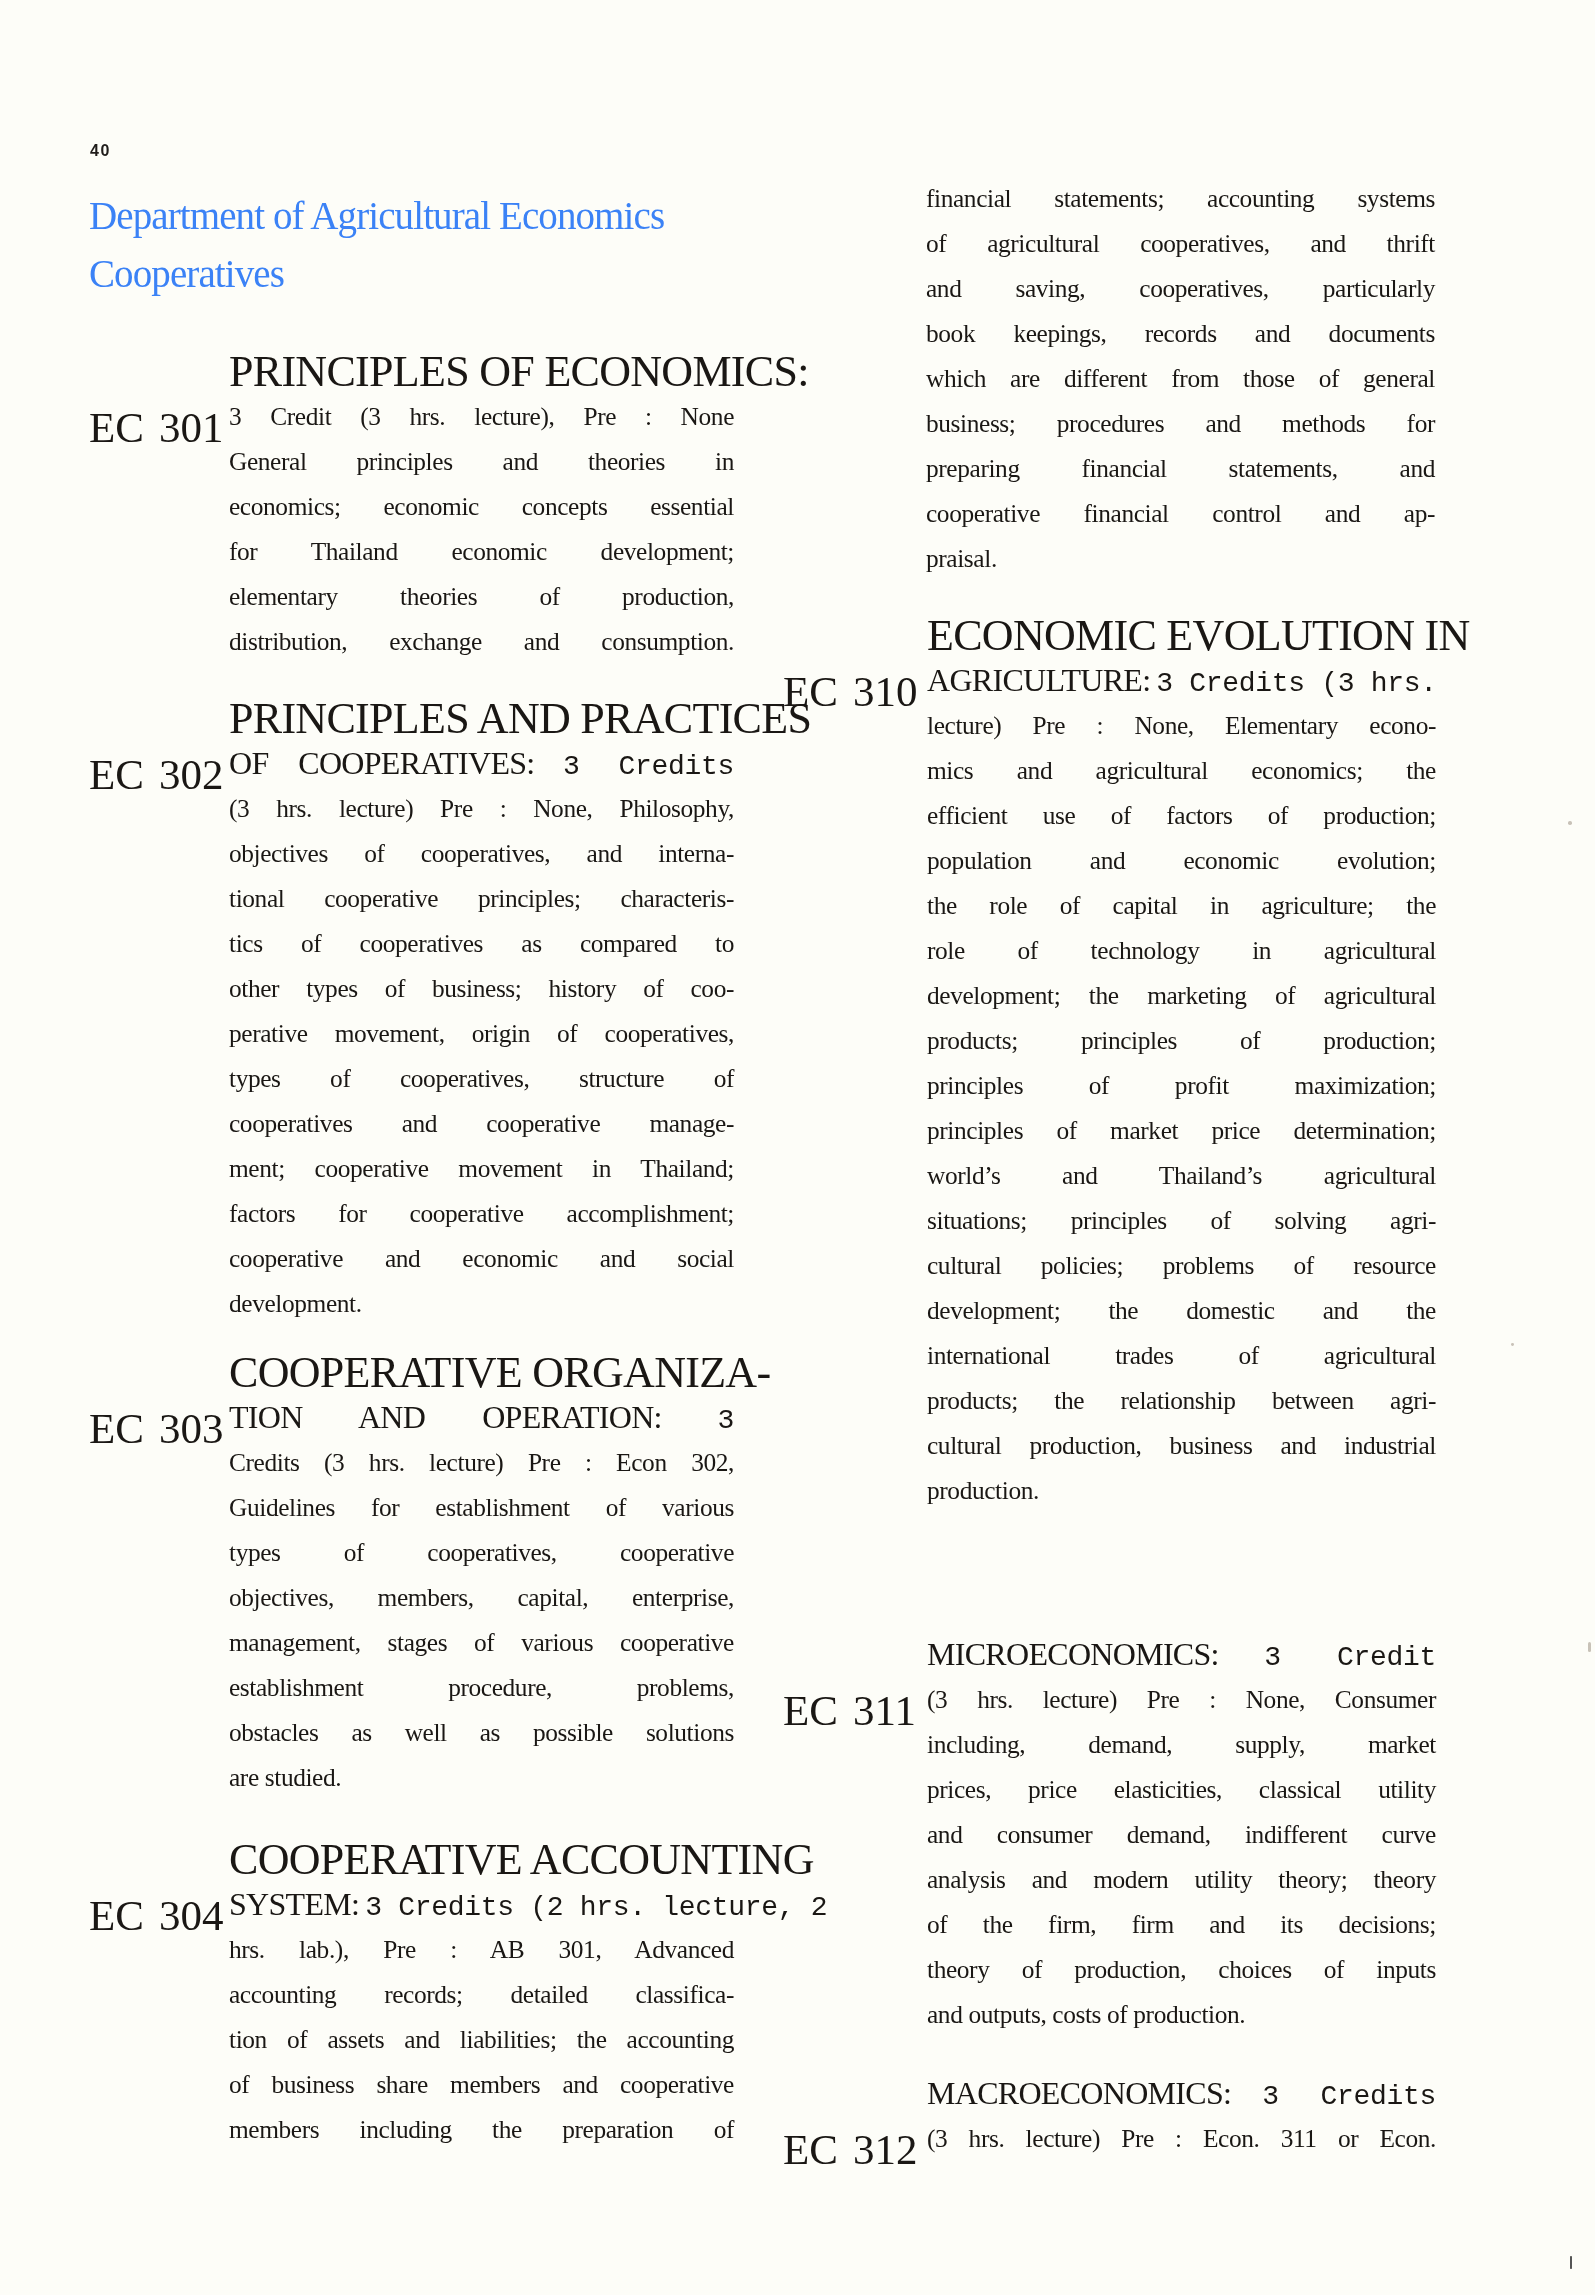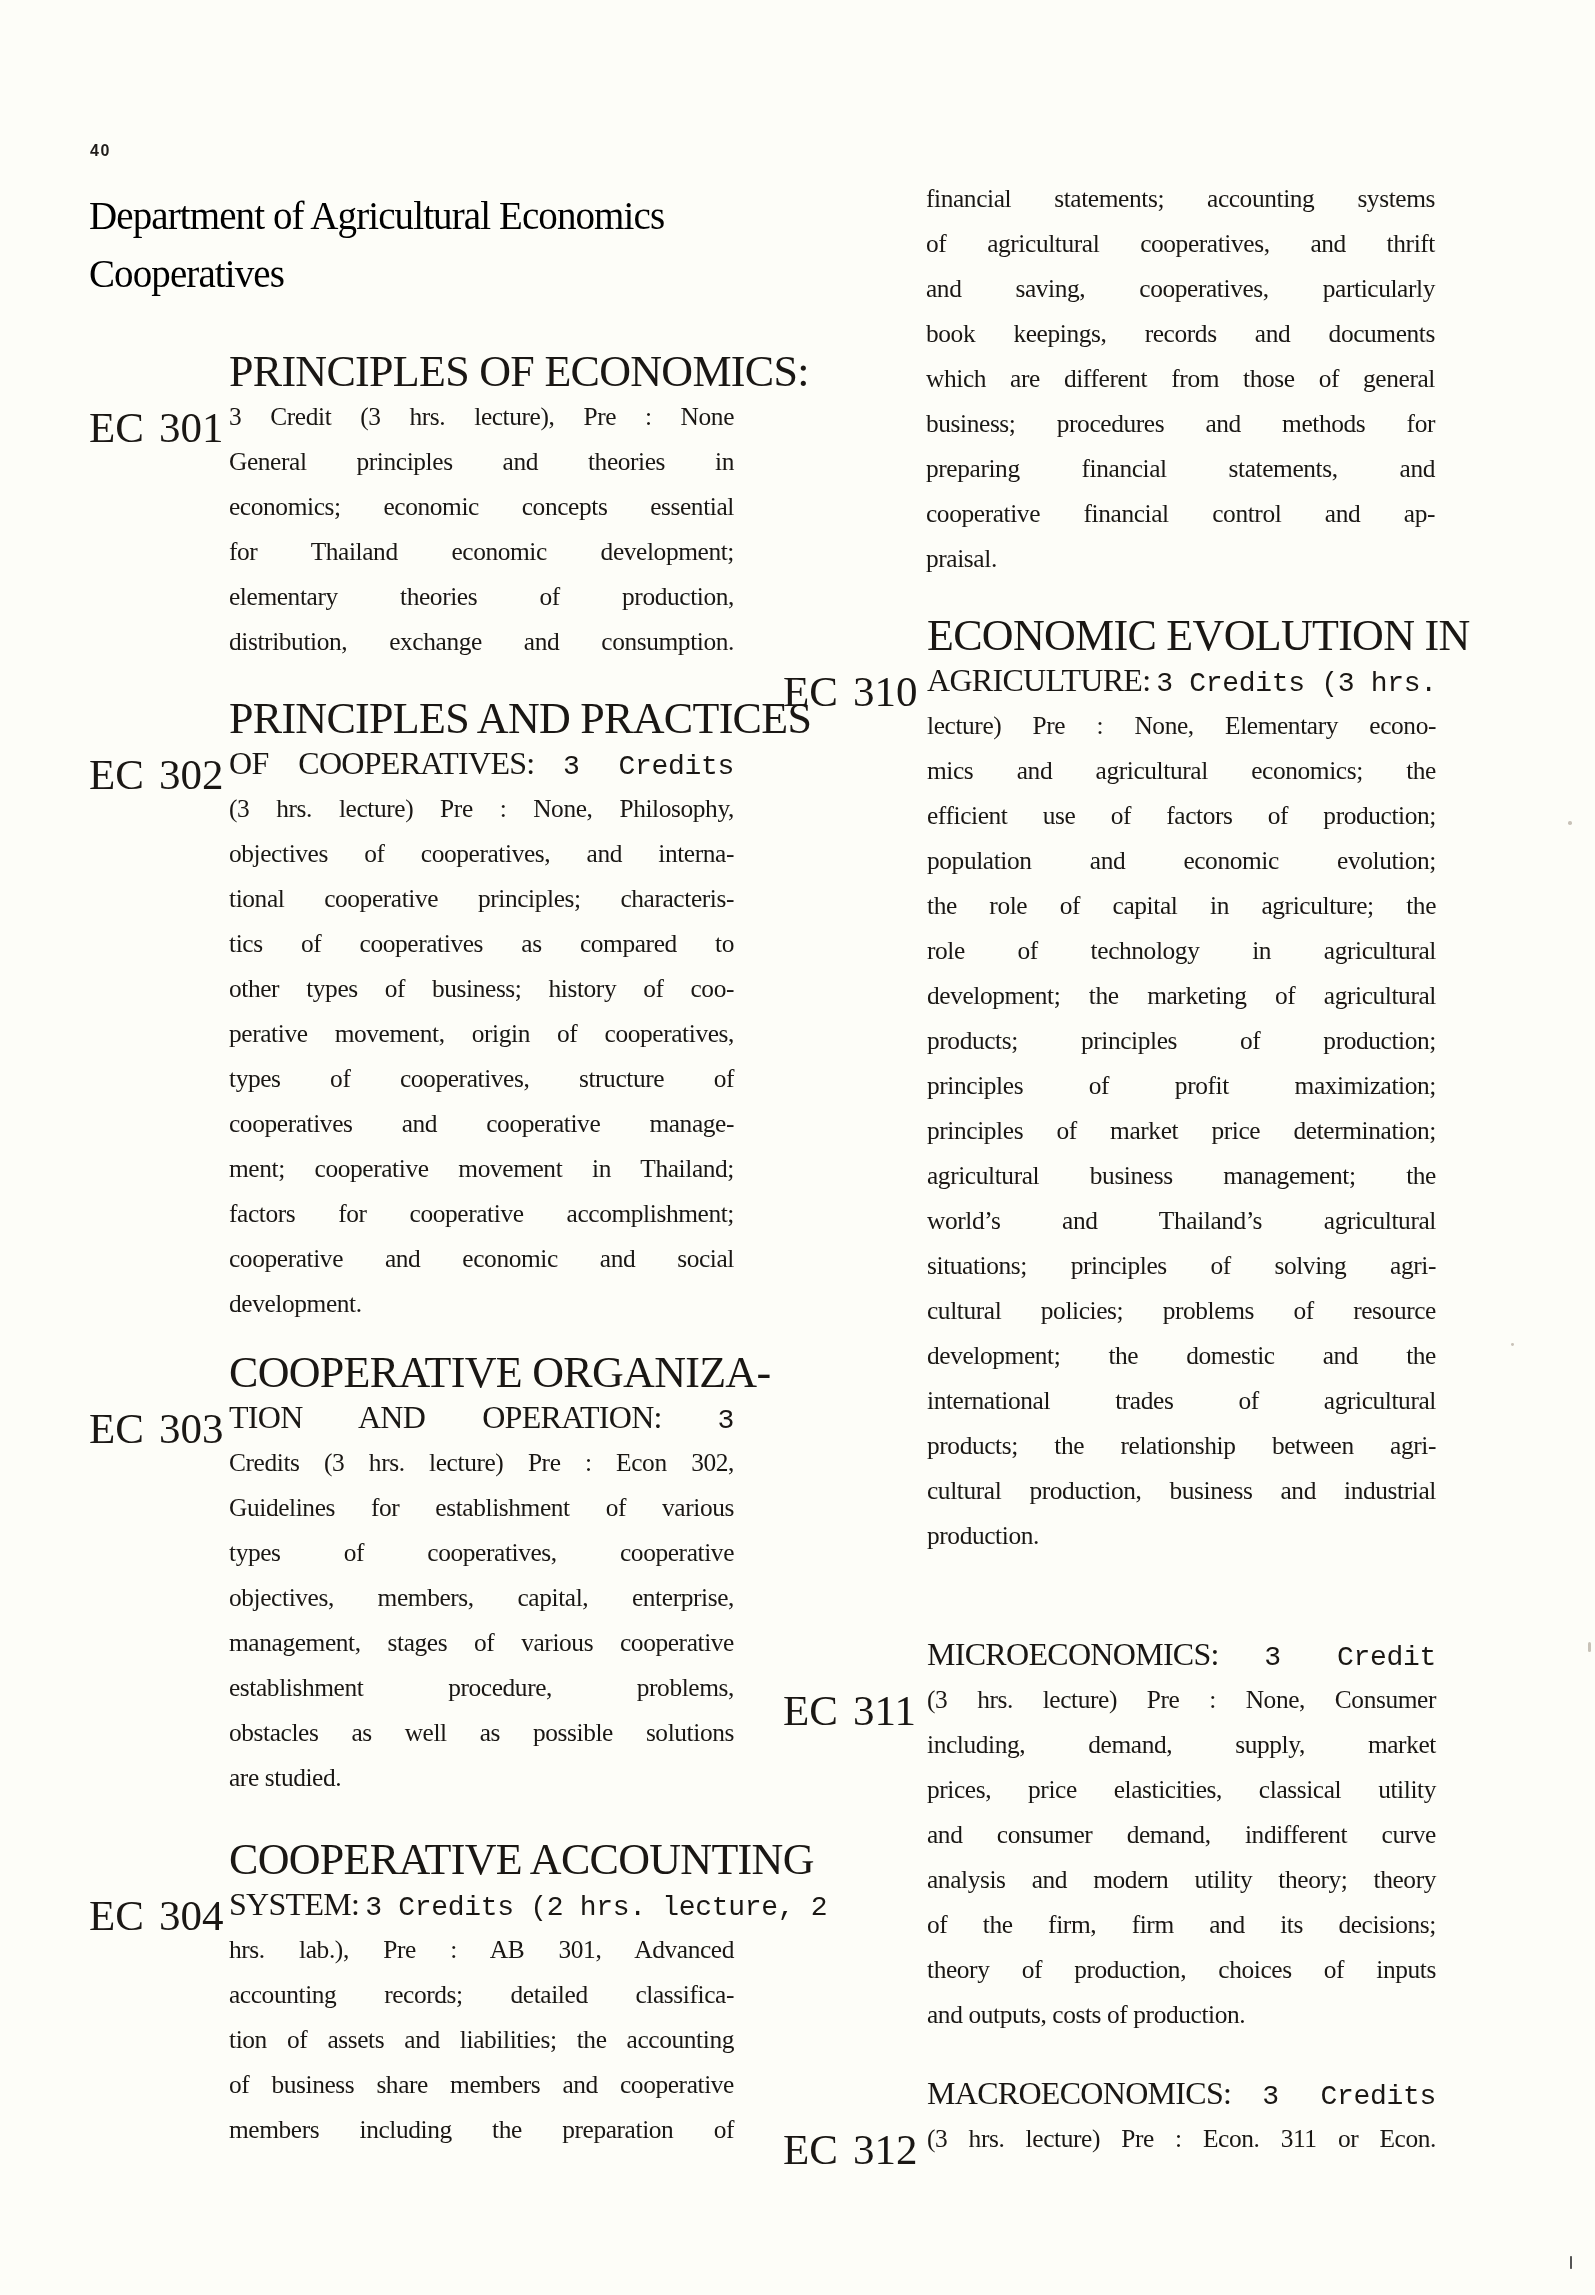--- a/index.html
+++ b/index.html
@@ -26,21 +26,21 @@
     color: #1f1c1a;
   }
   .dept-heading {
     position: absolute;
     left: 89px;
     top: 187px;
     width: 654px;
     font-size: 39px;
     line-height: 58px;
     letter-spacing: -0.9px;
-    color: #000000;
+    color: #3b82f6;
   }
   .dept-heading div { white-space: nowrap; }
 
   .course {
     position: absolute;
   }
   .course .code {
     position: absolute;
     left: 0;
     top: 16px;
@@ -194,21 +194,20 @@
     <div class="line">lecture) Pre : None, Elementary econo-</div>
     <div class="line">mics and agricultural economics; the</div>
     <div class="line">efficient use of factors of production;</div>
     <div class="line">population and economic evolution;</div>
     <div class="line">the role of capital in agriculture; the</div>
     <div class="line">role of technology in agricultural</div>
     <div class="line">development; the marketing of agricultural</div>
     <div class="line">products; principles of production;</div>
     <div class="line">principles of profit maximization;</div>
     <div class="line">principles of market price determination;</div>
-    <div class="line">agricultural business management; the</div>
     <div class="line">world’s and Thailand’s agricultural</div>
     <div class="line">situations; principles of solving agri-</div>
     <div class="line">cultural policies; problems of resource</div>
     <div class="line">development; the domestic and the</div>
     <div class="line">international trades of agricultural</div>
     <div class="line">products; the relationship between agri-</div>
     <div class="line">cultural production, business and industrial</div>
     <div class="line last">production.</div>
   </div>
 </div>

